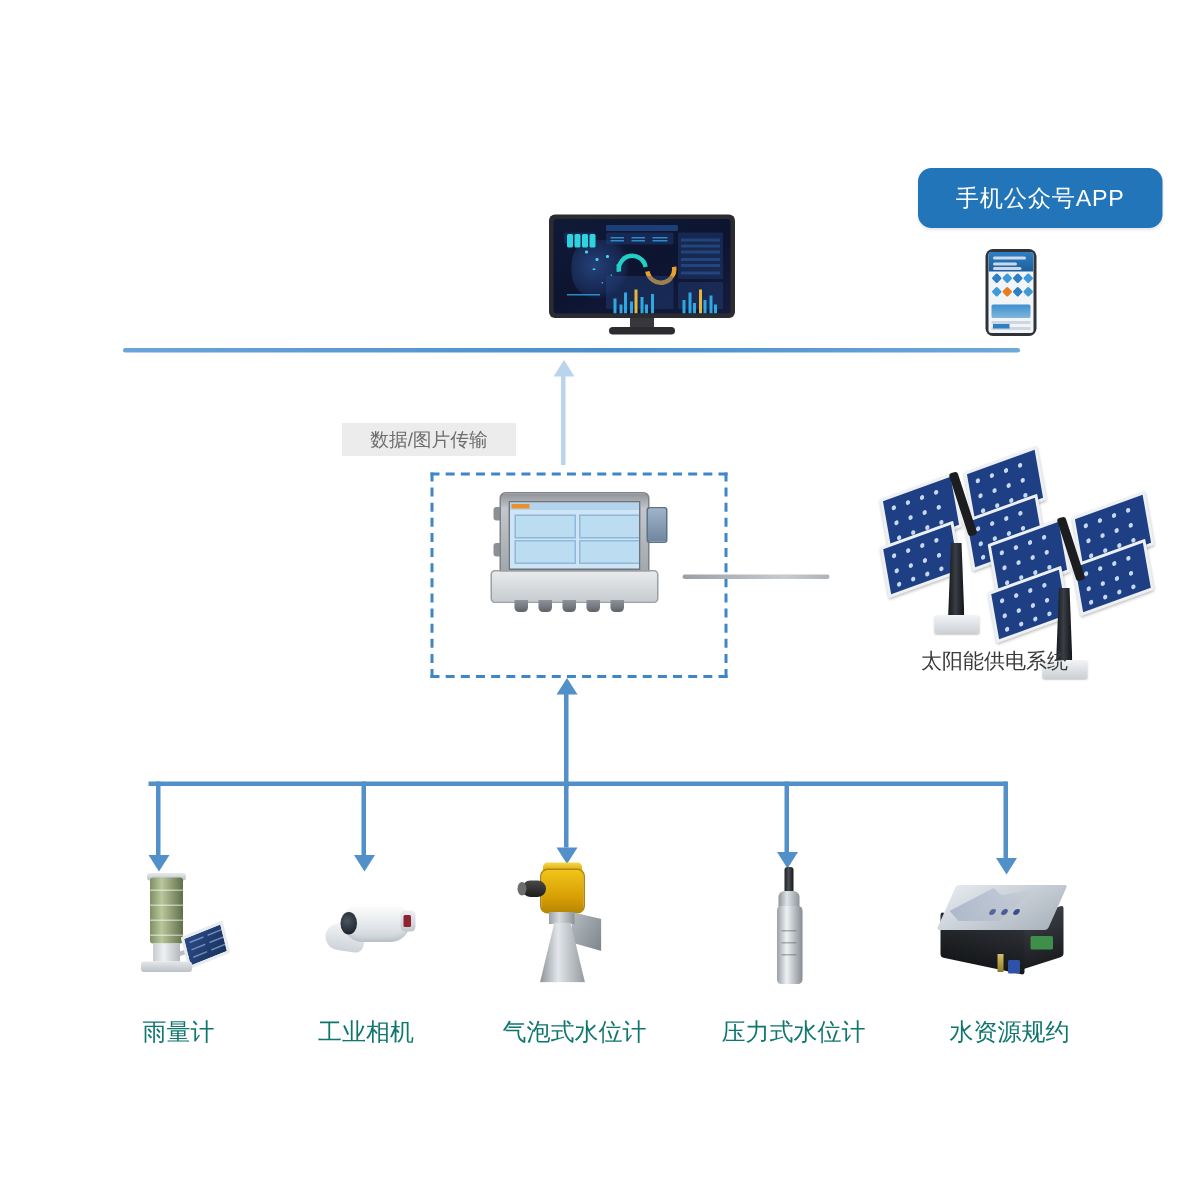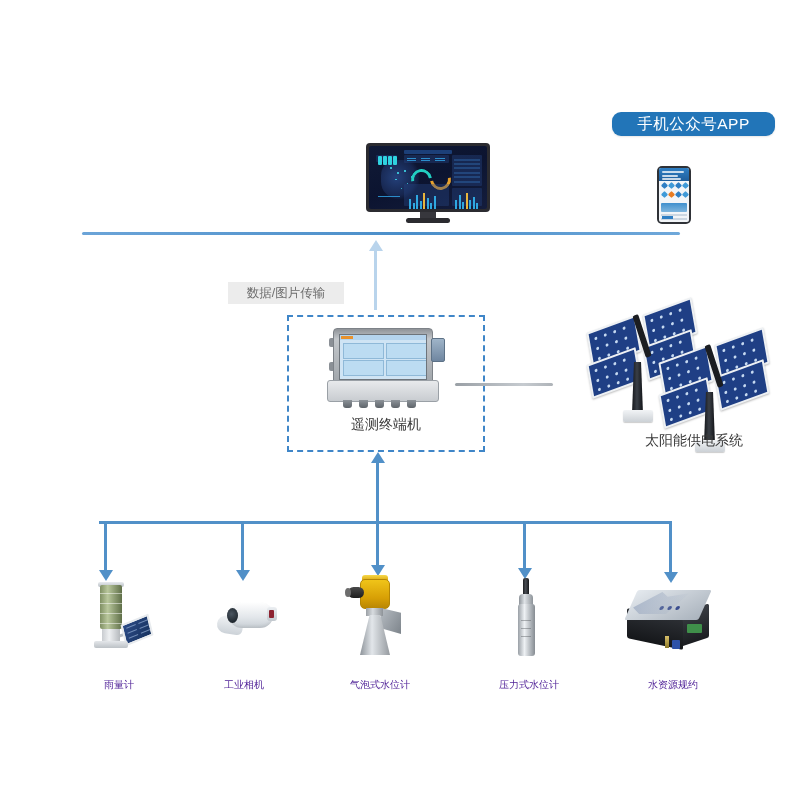--- a/index.html
+++ b/index.html
@@ -7,21 +7,21 @@
        font-family:"Liberation Sans","DejaVu Sans",sans-serif;color:#333;}
   .stage{position:absolute;left:0;top:0;width:800px;height:800px;}
 
   
   .pill{position:absolute;background:#2275b8;border-radius:9px;
         display:flex;align-items:center;justify-content:center;
         color:#ffffff;letter-spacing:.5px;white-space:nowrap;
         box-shadow:0 1px 2px rgba(0,0,0,.10);}
   #pill-prov{left:92px;top:131px;width:180px;height:40px;font-size:15.5px;}
   #pill-city{left:345px;top:99px;width:190px;height:40px;font-size:15.5px;}
-  #pill-app{left:612px;top:112px;width:163px;height:24px;font-size:15.5px;}
+  #pill-app{left:612px;top:112px;width:163px;height:40px;font-size:15.5px;}
 
   
   #monitor{position:absolute;left:366px;top:143px;width:124px;height:82px;}
   .mon-bezel{position:absolute;left:0;top:0;width:124px;height:69px;
              background:#2b2b30;border-radius:4px;padding:3px;box-sizing:border-box;}
   .mon-screen{width:100%;height:100%;border-radius:2px;overflow:hidden;
               background:linear-gradient(160deg,#101a36 0%,#0c1430 50%,#141d3d 100%);
               position:relative;}
   .mon-neck{position:absolute;left:54px;top:69px;width:16px;height:7px;background:#37373d;}
   .mon-base{position:absolute;left:40px;top:75px;width:44px;height:5px;
@@ -108,42 +108,42 @@
   .rtu-gland{position:absolute;top:72px;width:9px;height:8px;
              background:linear-gradient(180deg,#8d9399,#5e646a);border-radius:0 0 3px 3px;}
   .rtu-conn{position:absolute;left:104px;top:10px;width:14px;height:24px;
             background:linear-gradient(180deg,#9fb4c8,#6f86a0);border:1px solid #5d7287;
             box-sizing:border-box;border-radius:2px;}
   .rtu-lug{position:absolute;left:2px;width:6px;height:9px;background:#8b9096;border-radius:2px;}
   #antenna{position:absolute;left:455px;top:383px;width:98px;height:3px;
            background:linear-gradient(90deg,#9aa0a6,#c6cbd0 70%,#aeb3b8);border-radius:2px;}
 
   
-  #solar-label{position:absolute;left:583px;top:432px;width:160px;text-align:right;
+  #solar-label{position:absolute;left:583px;top:432px;width:160px;text-align:center;
                font-size:14px;color:#3a3a3a;}
   .panel-grp{position:absolute;}
   .pnl{position:absolute;background:#1f3f85;border:2px solid #eef1f4;box-sizing:border-box;
        border-radius:1px;box-shadow:0 1px 2px rgba(0,0,0,.25);}
   .pnl i{position:absolute;width:3px;height:3px;background:#cfe2f7;border-radius:50%;opacity:.95;}
   .pole{position:absolute;background:linear-gradient(90deg,#14161a,#3a3f46 45%,#101216);}
   .foot{position:absolute;background:linear-gradient(180deg,#f2f4f6,#ccd1d6);
         border-radius:2px;box-shadow:0 1px 1px rgba(0,0,0,.2);}
   .bar{position:absolute;background:#1b1d21;border-radius:2px;}
 
   
   #bus-h{position:absolute;left:99px;top:521px;width:572px;height:3px;background:#5190c8;}
   .drop{position:absolute;width:14px;}
   .drop .shaft{position:absolute;left:5px;top:0;width:3px;background:#5190c8;}
   .drop .head{position:absolute;left:0;width:0;height:0;
               border-left:7px solid transparent;border-right:7px solid transparent;
               border-top:11px solid #5190c8;}
   .drop .shaft{bottom:11px;}
 
   
-  .sensor-label{position:absolute;text-align:center;font-size:10px;color:#4c1d95;
+  .sensor-label{position:absolute;text-align:center;font-size:16px;color:#0f766e;
                 white-space:nowrap;}
 
   
   #s-rain{position:absolute;left:82px;top:585px;width:74px;height:70px;}
   .rg-cyl{position:absolute;left:18px;top:0;width:22px;height:44px;
           background:linear-gradient(90deg,#7f8f63,#b9c79c 35%,#5f6f48);border-radius:2px;}
   .rg-cyl b{position:absolute;left:0;right:0;height:1px;background:rgba(255,255,255,.5);}
   .rg-cap{position:absolute;left:16px;top:-3px;width:26px;height:5px;
           background:linear-gradient(180deg,#e8ebee,#b9bfc5);border-radius:2px;}
   .rg-neck{position:absolute;left:20px;top:44px;width:18px;height:12px;
@@ -341,21 +341,20 @@
     </div>
     <div class="rtu-conn"></div>
     <div class="rtu-base"></div>
     <div class="rtu-gland" style="left:16px"></div>
     <div class="rtu-gland" style="left:32px"></div>
     <div class="rtu-gland" style="left:48px"></div>
     <div class="rtu-gland" style="left:64px"></div>
     <div class="rtu-gland" style="left:80px"></div>
   </div>
   <div id="antenna"></div>
-  <div id="rtu-label">遥测终端机</div>
 
   <div class="panel-grp" style="left:588px;top:300px;width:120px;height:130px">
     <div class="pnl" style="left:0px;top:24px;width:52px;height:36px;transform:rotate(-20deg) skewX(-10deg)">
       <i style="left:5px;top:5px"></i>
         <i style="left:15px;top:5px"></i>
         <i style="left:25px;top:5px"></i>
         <i style="left:35px;top:5px"></i>
       <i style="left:5px;top:15px"></i>
         <i style="left:15px;top:15px"></i>
         <i style="left:25px;top:15px"></i>

